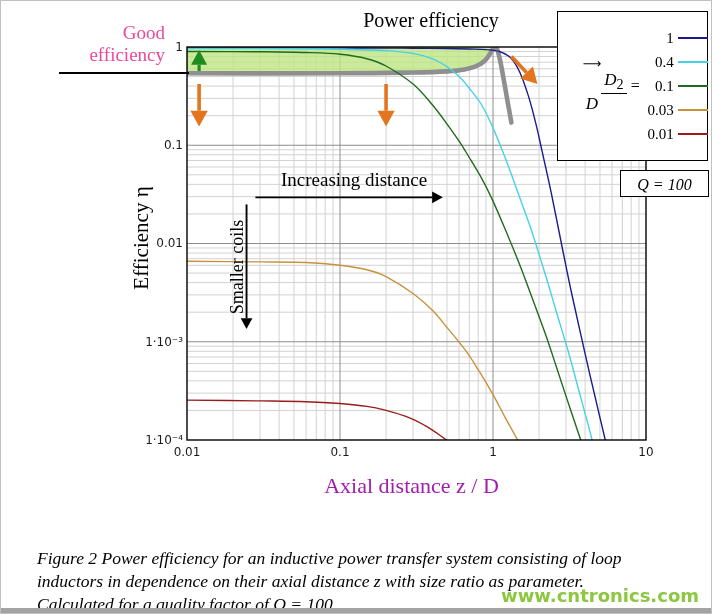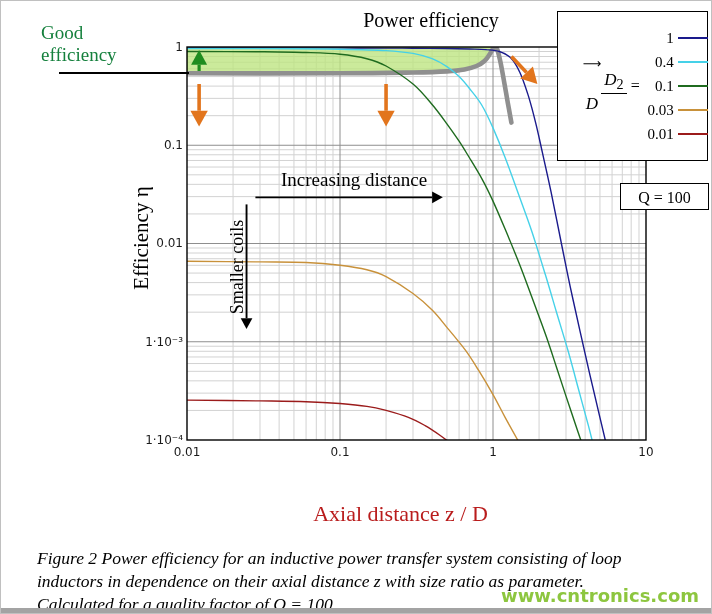--- a/index.html
+++ b/index.html
@@ -4,38 +4,38 @@
 <style>
   html,body{margin:0;padding:0;background:#e8e8e8;}
   .page{position:relative;width:712px;height:614px;background:#ffffff;
         font-family:"Liberation Serif",serif;border:1px solid #c0c0c0;
         box-sizing:border-box;overflow:hidden;}
   .abs{position:absolute;}
   .tick{position:absolute;font-family:"DejaVu Sans",sans-serif;font-size:12px;color:#1a1a1a;}
   .ytick{width:60px;text-align:right;}
   .xtick{width:44px;text-align:center;}
   .ann{position:absolute;color:#000;font-size:19px;}
-  .gb{position:absolute;left:40px;width:108px;text-align:left;font-size:19px;line-height:1.18;color:#15803d;}
+  .gb{position:absolute;left:56px;width:108px;text-align:right;font-size:19px;line-height:1.18;color:#ec4899;}
   .divider{position:absolute;left:58px;top:71px;width:130px;height:0;border-top:2px solid #000;}
   .rot{transform:rotate(-90deg);transform-origin:top left;}
   .chart-title{position:absolute;left:280px;top:8px;width:300px;text-align:center;font-size:20px;color:#000;}
-  .xaxis-label{position:absolute;left:170px;top:472px;width:459px;text-align:center;font-size:22px;color:#b91c1c;margin-top:28px;}
+  .xaxis-label{position:absolute;left:181px;top:472px;width:459px;text-align:center;font-size:22px;color:#a21caf;}
   .yaxis-label{position:absolute;left:128px;top:322px;width:170px;text-align:center;font-size:21px;color:#000;}
   .legend{position:absolute;left:556px;top:10px;width:151px;height:150px;border:1.6px solid #000;
           background:#fff;display:flex;align-items:center;justify-content:center;gap:2px;box-sizing:border-box;}
   .lg-frac{display:flex;flex-direction:column;align-items:center;}
   .lg-arrow{font-size:13px;line-height:12px;font-family:"DejaVu Sans",sans-serif;}
   .lg-num{border-bottom:1.5px solid #000;padding:0 3px;font-size:17px;text-align:center;margin-left:44px;}
   .lg-den{padding:0 3px;font-size:17px;text-align:center;}
   .lg-eq{font-size:16px;margin:0 2px;}
   .lg-vals div{height:24px;line-height:24px;text-align:right;font-size:15px;width:28px;}
   .lg-cols div{height:24px;display:flex;align-items:center;}
   .sw{width:30px;height:2.6px;}
   .qbox{position:absolute;left:619px;top:169px;width:89px;height:27px;border:1.6px solid #000;background:#fff;
-        text-align:center;line-height:27px;font-size:16px;box-sizing:border-box;margin-top:13px;}
+        text-align:center;line-height:27px;font-size:16px;font-style:italic;box-sizing:border-box;}
   .caption{position:absolute;left:36px;top:526px;width:652px;font-style:italic;font-size:17.5px;line-height:1.32;color:#000;margin-top:20px;}
   .watermark{position:absolute;right:12px;top:584px;font-family:"DejaVu Sans",sans-serif;
              font-weight:bold;font-size:18px;color:#8dc63f;}
   .bottom-strip{position:absolute;left:0;right:0;bottom:0;height:5px;background:#a3a3a3;}
 </style>
 </head>
 <body>
 
 <div class="page">
 

